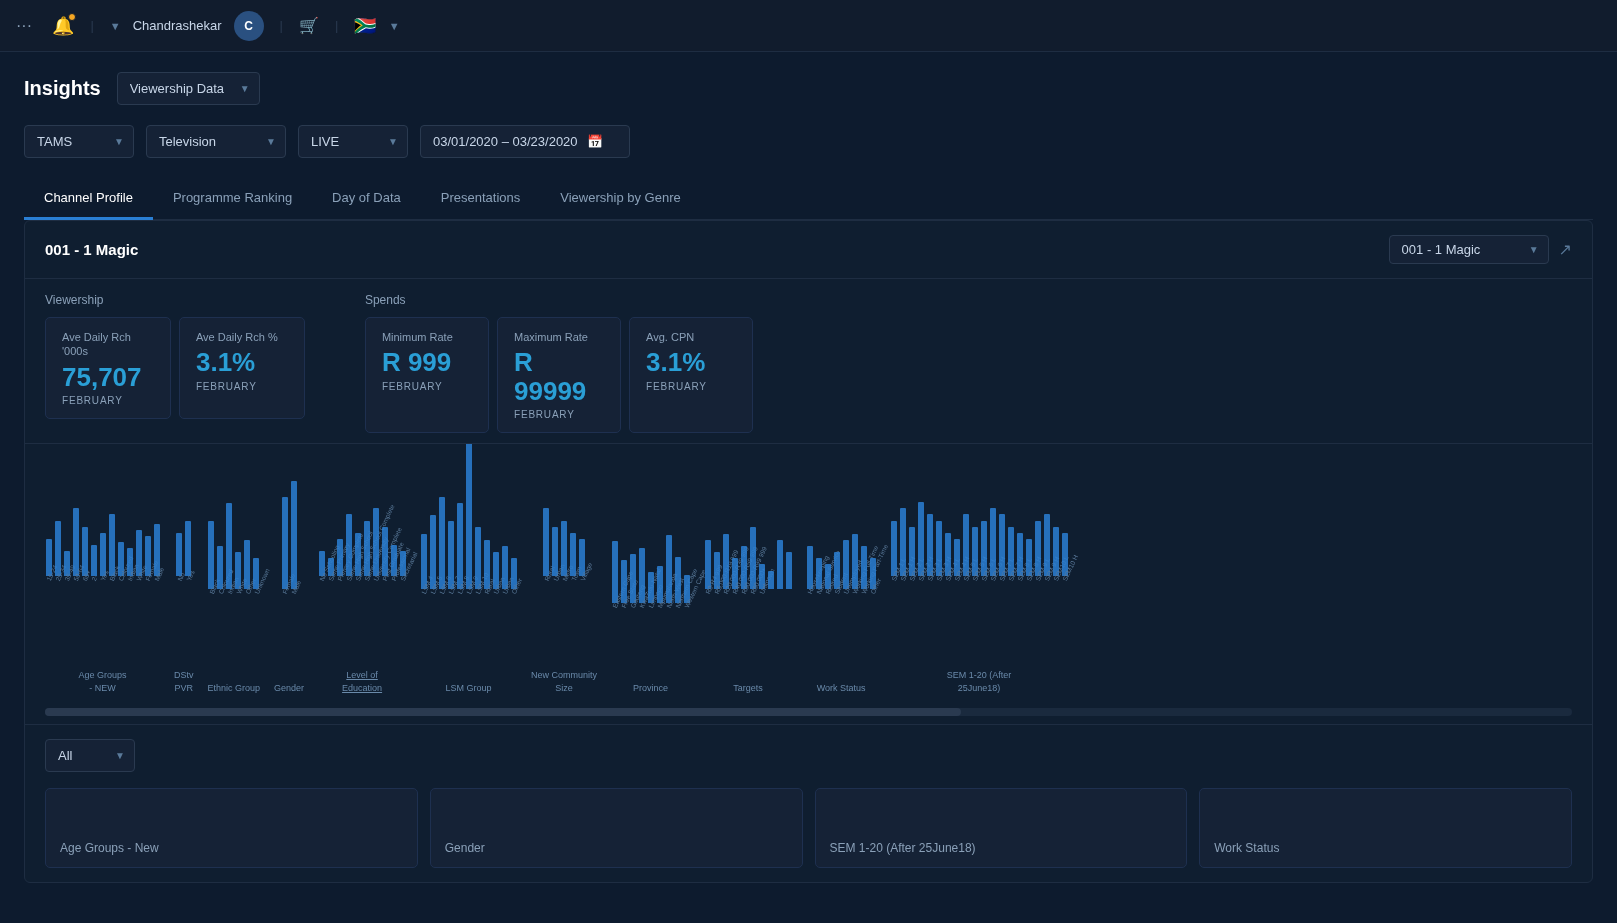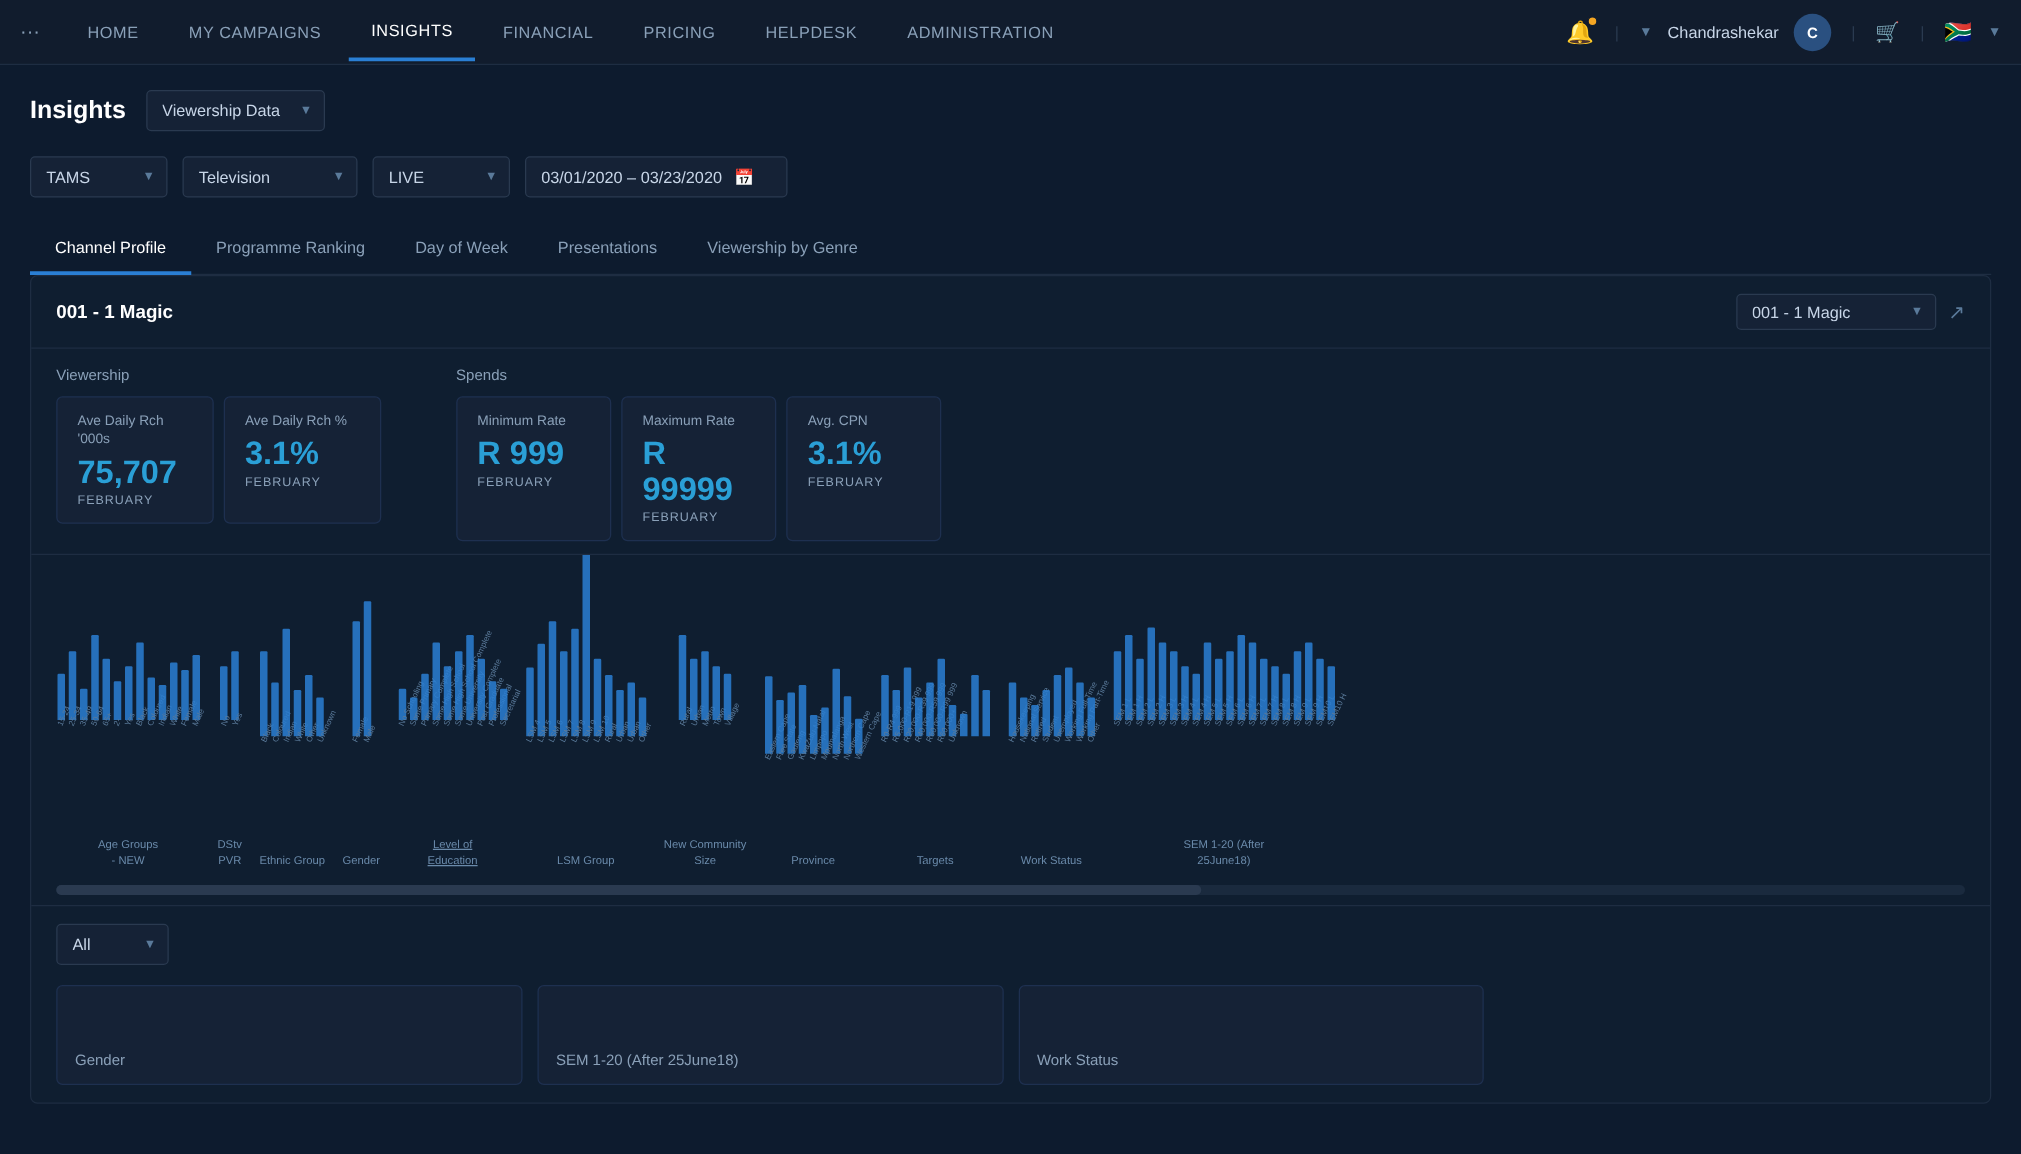--- a/index.html
+++ b/index.html
@@ -295,29 +295,20 @@
     .vs-metrics {
       display: flex;
       gap: 8px;
     }
   </style>
 </head>
 <body>
 
 <nav class="topnav">
   <span class="nav-dots">···</span>
-  <div class="topnav-links">
-    <a>HOME</a>
-    <a>MY CAMPAIGNS</a>
-    <a class="active">INSIGHTS</a>
-    <a>FINANCIAL</a>
-    <a>PRICING</a>
-    <a>HELPDESK</a>
-    <a>ADMINISTRATION</a>
-  </div>
   <div class="topnav-right">
     <div class="notif-bell">
       🔔
       <div class="notif-dot"></div>
     </div>
     <span class="divider">|</span>
     <span style="color:#5a7a9a;font-size:11px;">▼</span>
     <span class="user-name">Chandrashekar</span>
     <div class="avatar">C</div>
     <span class="divider">|</span>
@@ -361,21 +352,21 @@
     </div>
     <div class="date-range-box">
       <span>03/01/2020 – 03/23/2020</span>
       <span class="cal-icon">📅</span>
     </div>
   </div>
 
   <div class="tab-bar">
     <div class="tab-item active">Channel Profile</div>
     <div class="tab-item">Programme Ranking</div>
-    <div class="tab-item">Day of Week</div>
+    <div class="tab-item">Day of Data</div>
     <div class="tab-item">Presentations</div>
     <div class="tab-item">Viewership by Genre</div>
   </div>
 
   <div class="main-card">
 
     <div class="card-header-row">
       <span class="card-title">001 - 1 Magic</span>
       <div class="card-header-right">
         <div class="channel-select-wrap">
@@ -882,20 +873,23 @@
       <div class="filter-all-wrap">
         <div class="select-wrap">
           <select class="custom-select" style="min-width:90px;">
             <option>All</option>
           </select>
           <span class="select-arrow">▼</span>
         </div>
       </div>
       <div class="bottom-cards">
         <div class="bottom-card">
+          <span class="bottom-card-label">Age Groups - New</span>
+        </div>
+        <div class="bottom-card">
           <span class="bottom-card-label">Gender</span>
         </div>
         <div class="bottom-card">
           <span class="bottom-card-label">SEM 1-20 (After 25June18)</span>
         </div>
         <div class="bottom-card">
           <span class="bottom-card-label">Work Status</span>
         </div>
       </div>
     </div>

